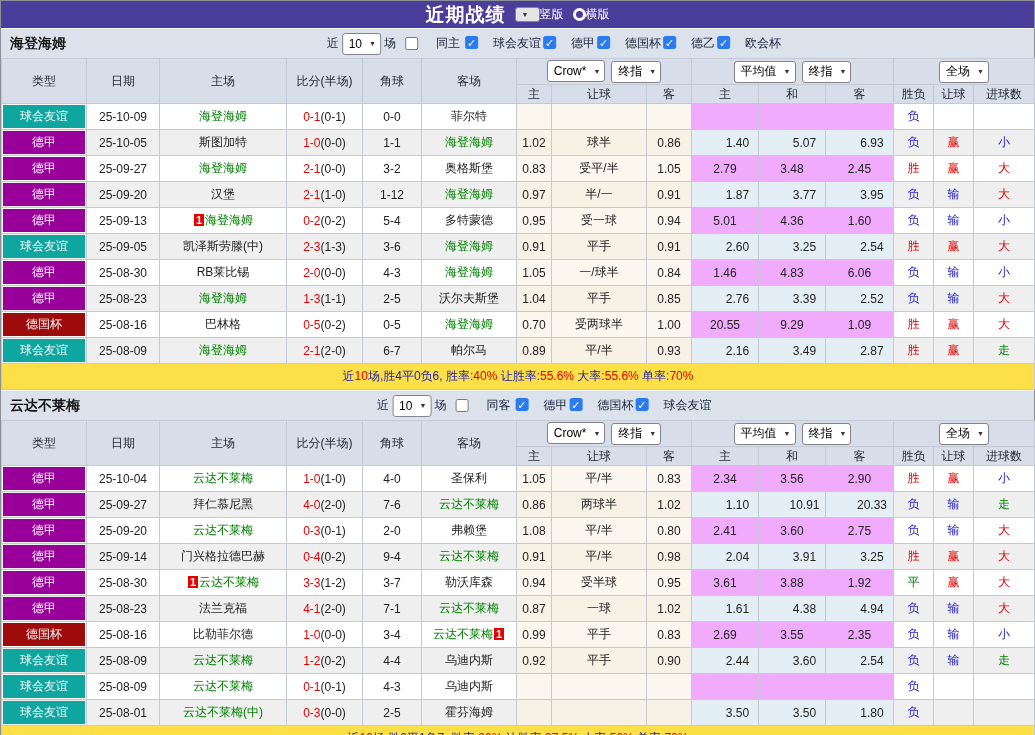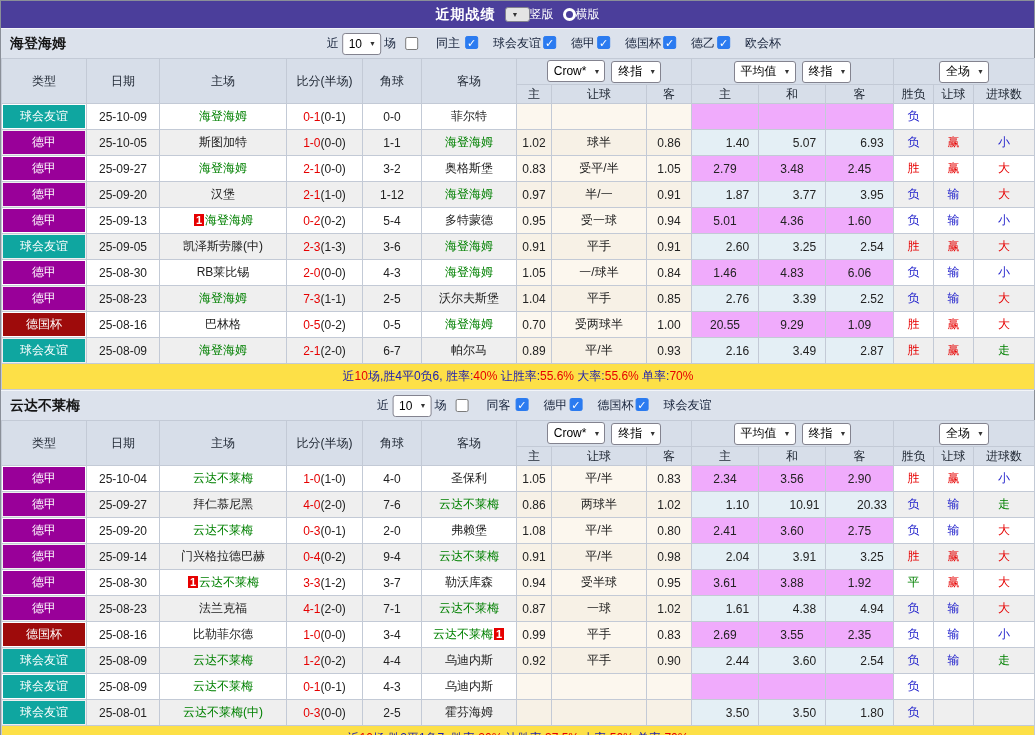--- a/index.html
+++ b/index.html
@@ -1,20 +1,20 @@
 <!DOCTYPE html>
 <html><head>
 <meta charset="utf-8">
 <style>
   html,body{margin:0;padding:0;background:#fff;}
   body{font-family:"Liberation Sans","DejaVu Sans",sans-serif;font-size:12px;color:#222;}
   .panel{width:1033px;border:1px solid #8a8f98;margin:0 auto;}
   
   .titlebar{height:27px;background:#4b3e9b;color:#fff;display:flex;align-items:center;justify-content:center;gap:9px;}
-  .titlebar .title{font-weight:bold;font-size:14px;letter-spacing:1px;}
+  .titlebar .title{font-weight:bold;font-size:19px;letter-spacing:1px;}
   .radio-group{display:flex;align-items:center;}
   .radio{display:inline-block;border-radius:50%;}
   .radio.sel{width:13px;height:13px;background:#e4e4e4;}
   .radio.unsel{width:7px;height:7px;border:3px solid #fff;background:transparent;}
   .titlebar .rlabel{font-size:12px;}
   
   .secheader{height:29px;background:#dce2ec;border-top:1px solid #f2f4f8;position:relative;display:flex;align-items:center;}
   .teamname{font-weight:bold;font-size:14px;color:#151515;padding-left:9px;}
   .filters{position:absolute;left:50%;transform:translateX(-42%);display:flex;align-items:center;gap:3px;color:#16223a;white-space:nowrap;}
   
@@ -252,21 +252,21 @@
           <td class="plain" style="color: rgb(35, 35, 204);">负</td>
           <td class="plain" style="color: rgb(35, 35, 204);">输</td>
           <td class="plain" style="color: rgb(35, 35, 204);">小</td>
         </tr>
         <tr class="even">
           <td class="t">
             <div class="pill" style="background: rgb(153, 0, 153);">德甲</div>
           </td>
           <td class="plain">25-08-23</td>
           <td class="plain"><span class="focus">海登海姆</span></td>
-          <td class="plain"><span class="ftscore">7-3</span><span>(1-1)</span></td>
+          <td class="plain"><span class="ftscore">1-3</span><span>(1-1)</span></td>
           <td class="plain">2-5</td>
           <td class="plain"><span>沃尔夫斯堡</span></td>
           <td class="crow">1.04</td>
           <td class="crow">平手</td>
           <td class="crow">0.85</td>
           <td class="avg">2.76</td>
           <td class="avg">3.39</td>
           <td class="avg">2.52</td>
           <td class="plain" style="color: rgb(35, 35, 204);">负</td>
           <td class="plain" style="color: rgb(35, 35, 204);">输</td>

